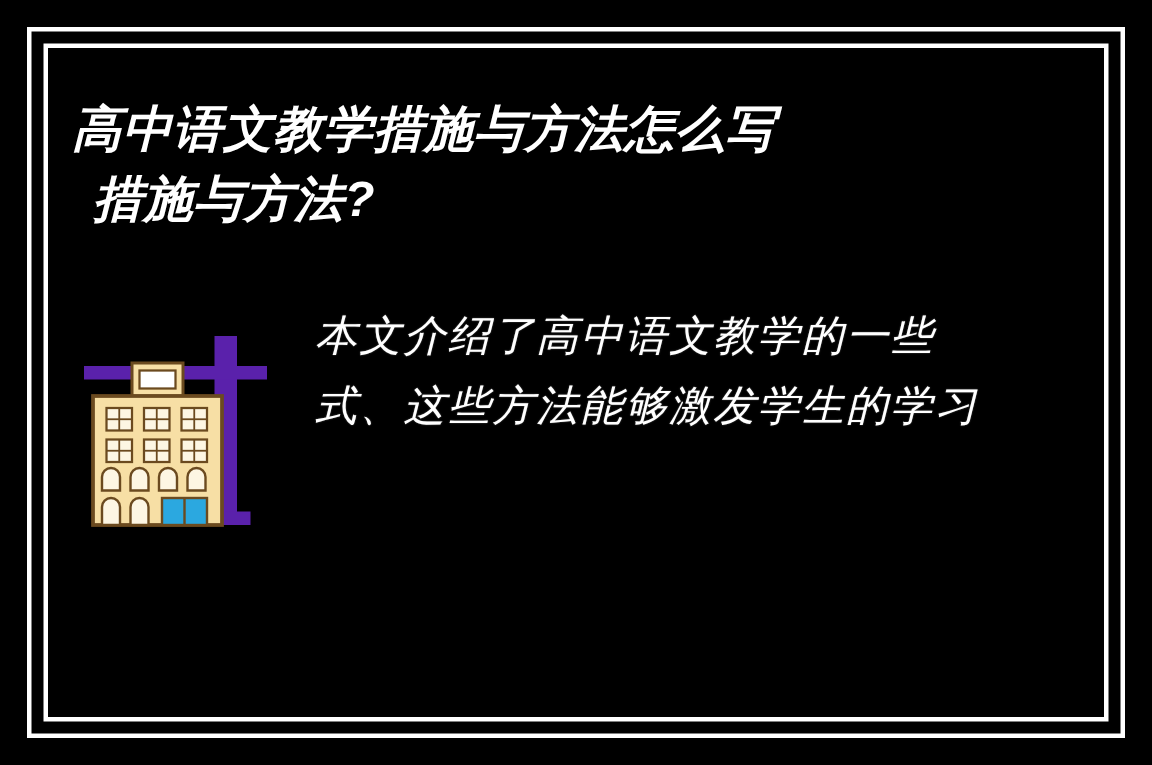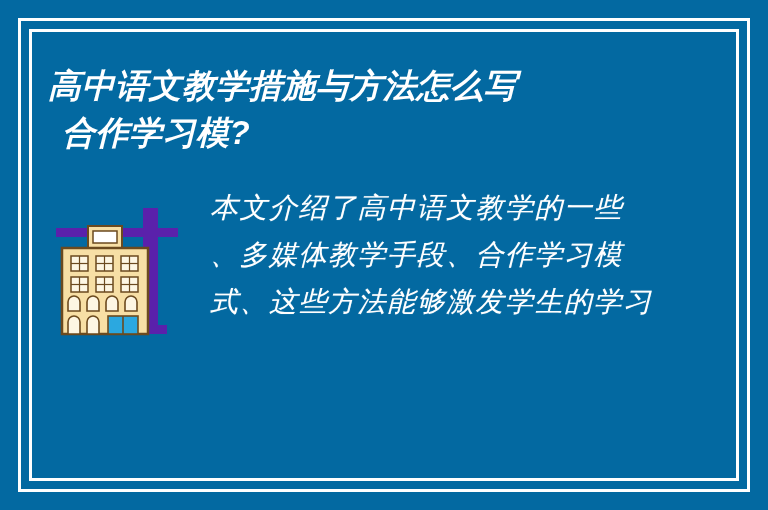--- a/index.html
+++ b/index.html
@@ -10,21 +10,21 @@
     width: 768px;
     height: 510px;
     overflow: hidden;
     font-family: "Liberation Sans", sans-serif;
   }
 
   #poster {
     position: relative;
     width: 768px;
     height: 510px;
-    background: #0369a1;
+    background: #000000;
     overflow: hidden;
   }
 
   
   .frame-outer {
     position: absolute;
     left: 18px;
     top: 18px;
     right: 18px;
     bottom: 18px;
@@ -61,21 +61,21 @@
     white-space: nowrap;
   }
   .title-line.line-2 {
     padding-left: 14px;
   }
 
   
   .content-row {
     position: absolute;
     left: 48px;
-    top: 184px;
+    top: 200px;
     right: 48px;
     display: flex;
     align-items: flex-start;
   }
 
   
   .illustration {
     position: relative;
     width: 150px;
     height: 150px;
@@ -103,21 +103,21 @@
 </head>
 <body>
 
 <div id="poster">
 
   <div class="frame-outer"></div>
   <div class="frame-inner"></div>
 
   <div class="title-block">
     <div class="title-line line-1">高中语文教学措施与方法怎么写</div>
-    <div class="title-line line-2">合作学习模?</div>
+    <div class="title-line line-2">措施与方法?</div>
   </div>
 
   <div class="content-row">
 
     <div class="illustration">
       <svg class="illu-svg" width="150" height="150" viewBox="0 0 150 150">
 
         <g>
           <rect x="95" y="14" width="15" height="126" fill="#5a21ab"></rect>
           <rect x="8" y="34" width="122" height="9" fill="#5a21ab"></rect>
@@ -168,18 +168,17 @@
           <g>
             <rect x="60" y="122" width="30" height="18" fill="#2ba8e0" stroke="#6b4a1f" stroke-width="1.6"></rect>
             <line x1="75" y1="122" x2="75" y2="140" stroke="#6b4a1f" stroke-width="1.6"></line>
           </g>
         </g>
       </svg>
     </div>
 
     <div class="body-block">
       <div class="body-line">本文介绍了高中语文教学的一些</div>
-      <div class="body-line">、多媒体教学手段、合作学习模</div>
       <div class="body-line">式、这些方法能够激发学生的学习</div>
     </div>
 
   </div>
 </div>
 
 </body></html>

